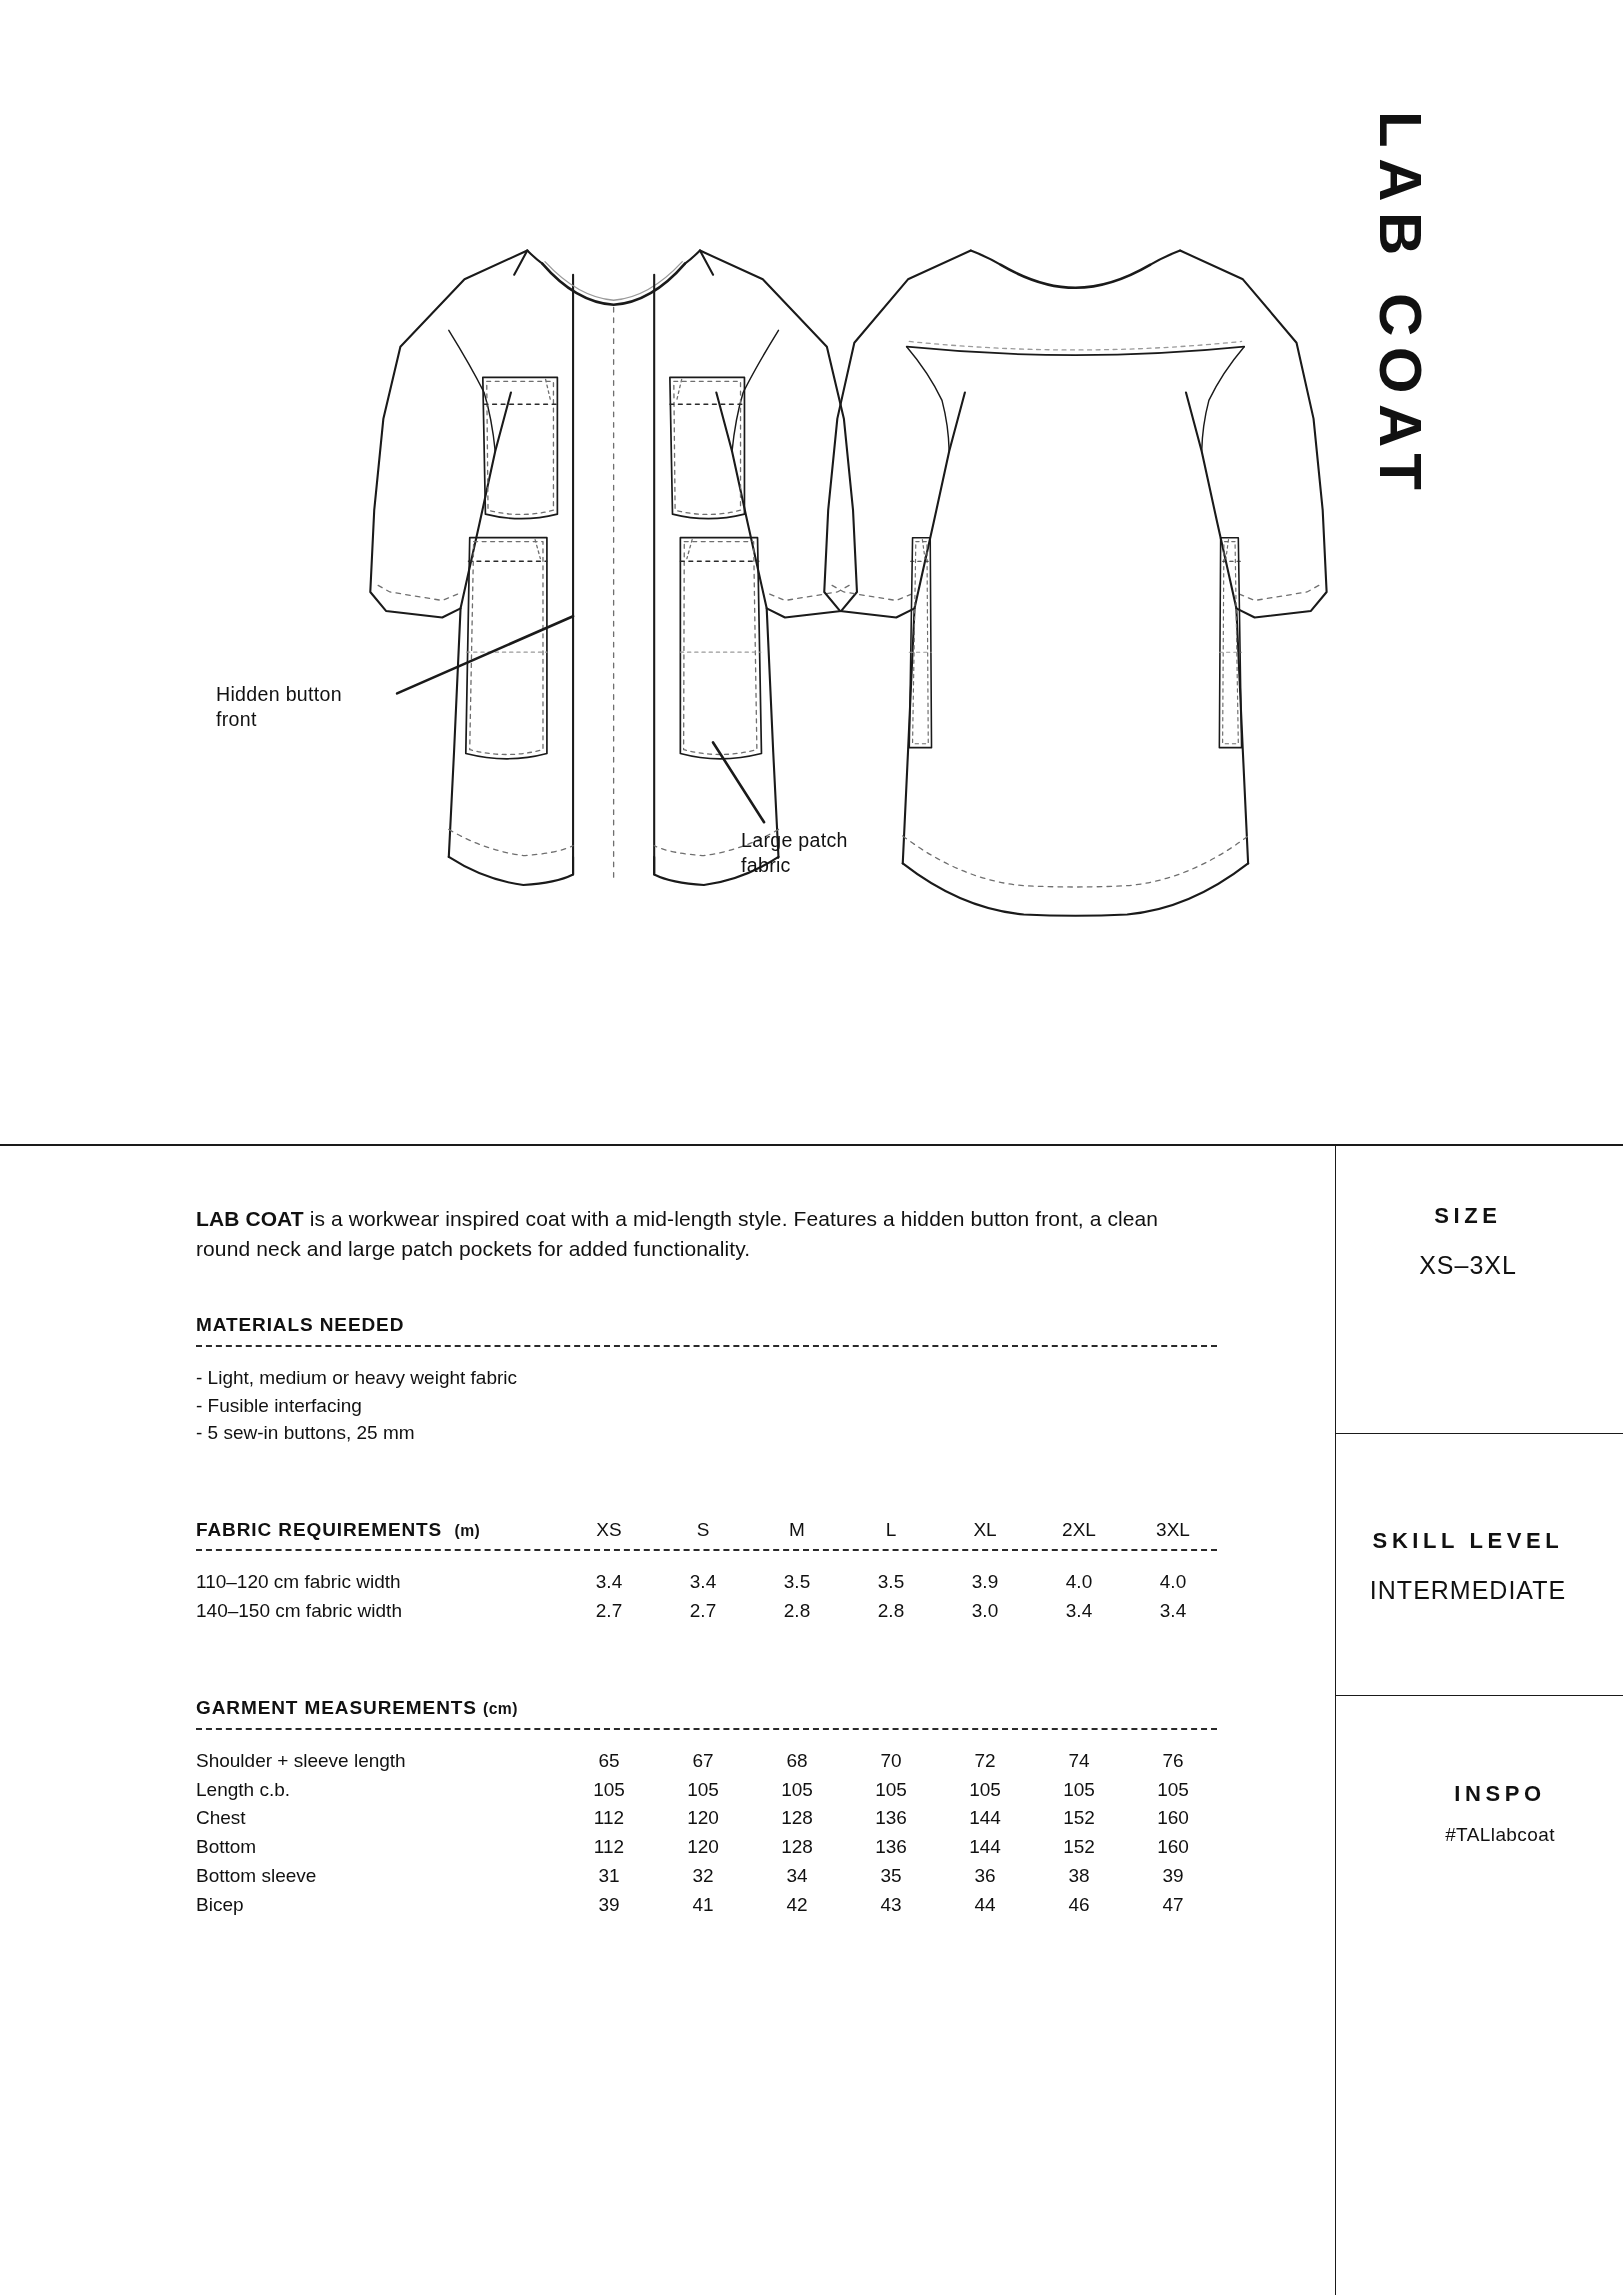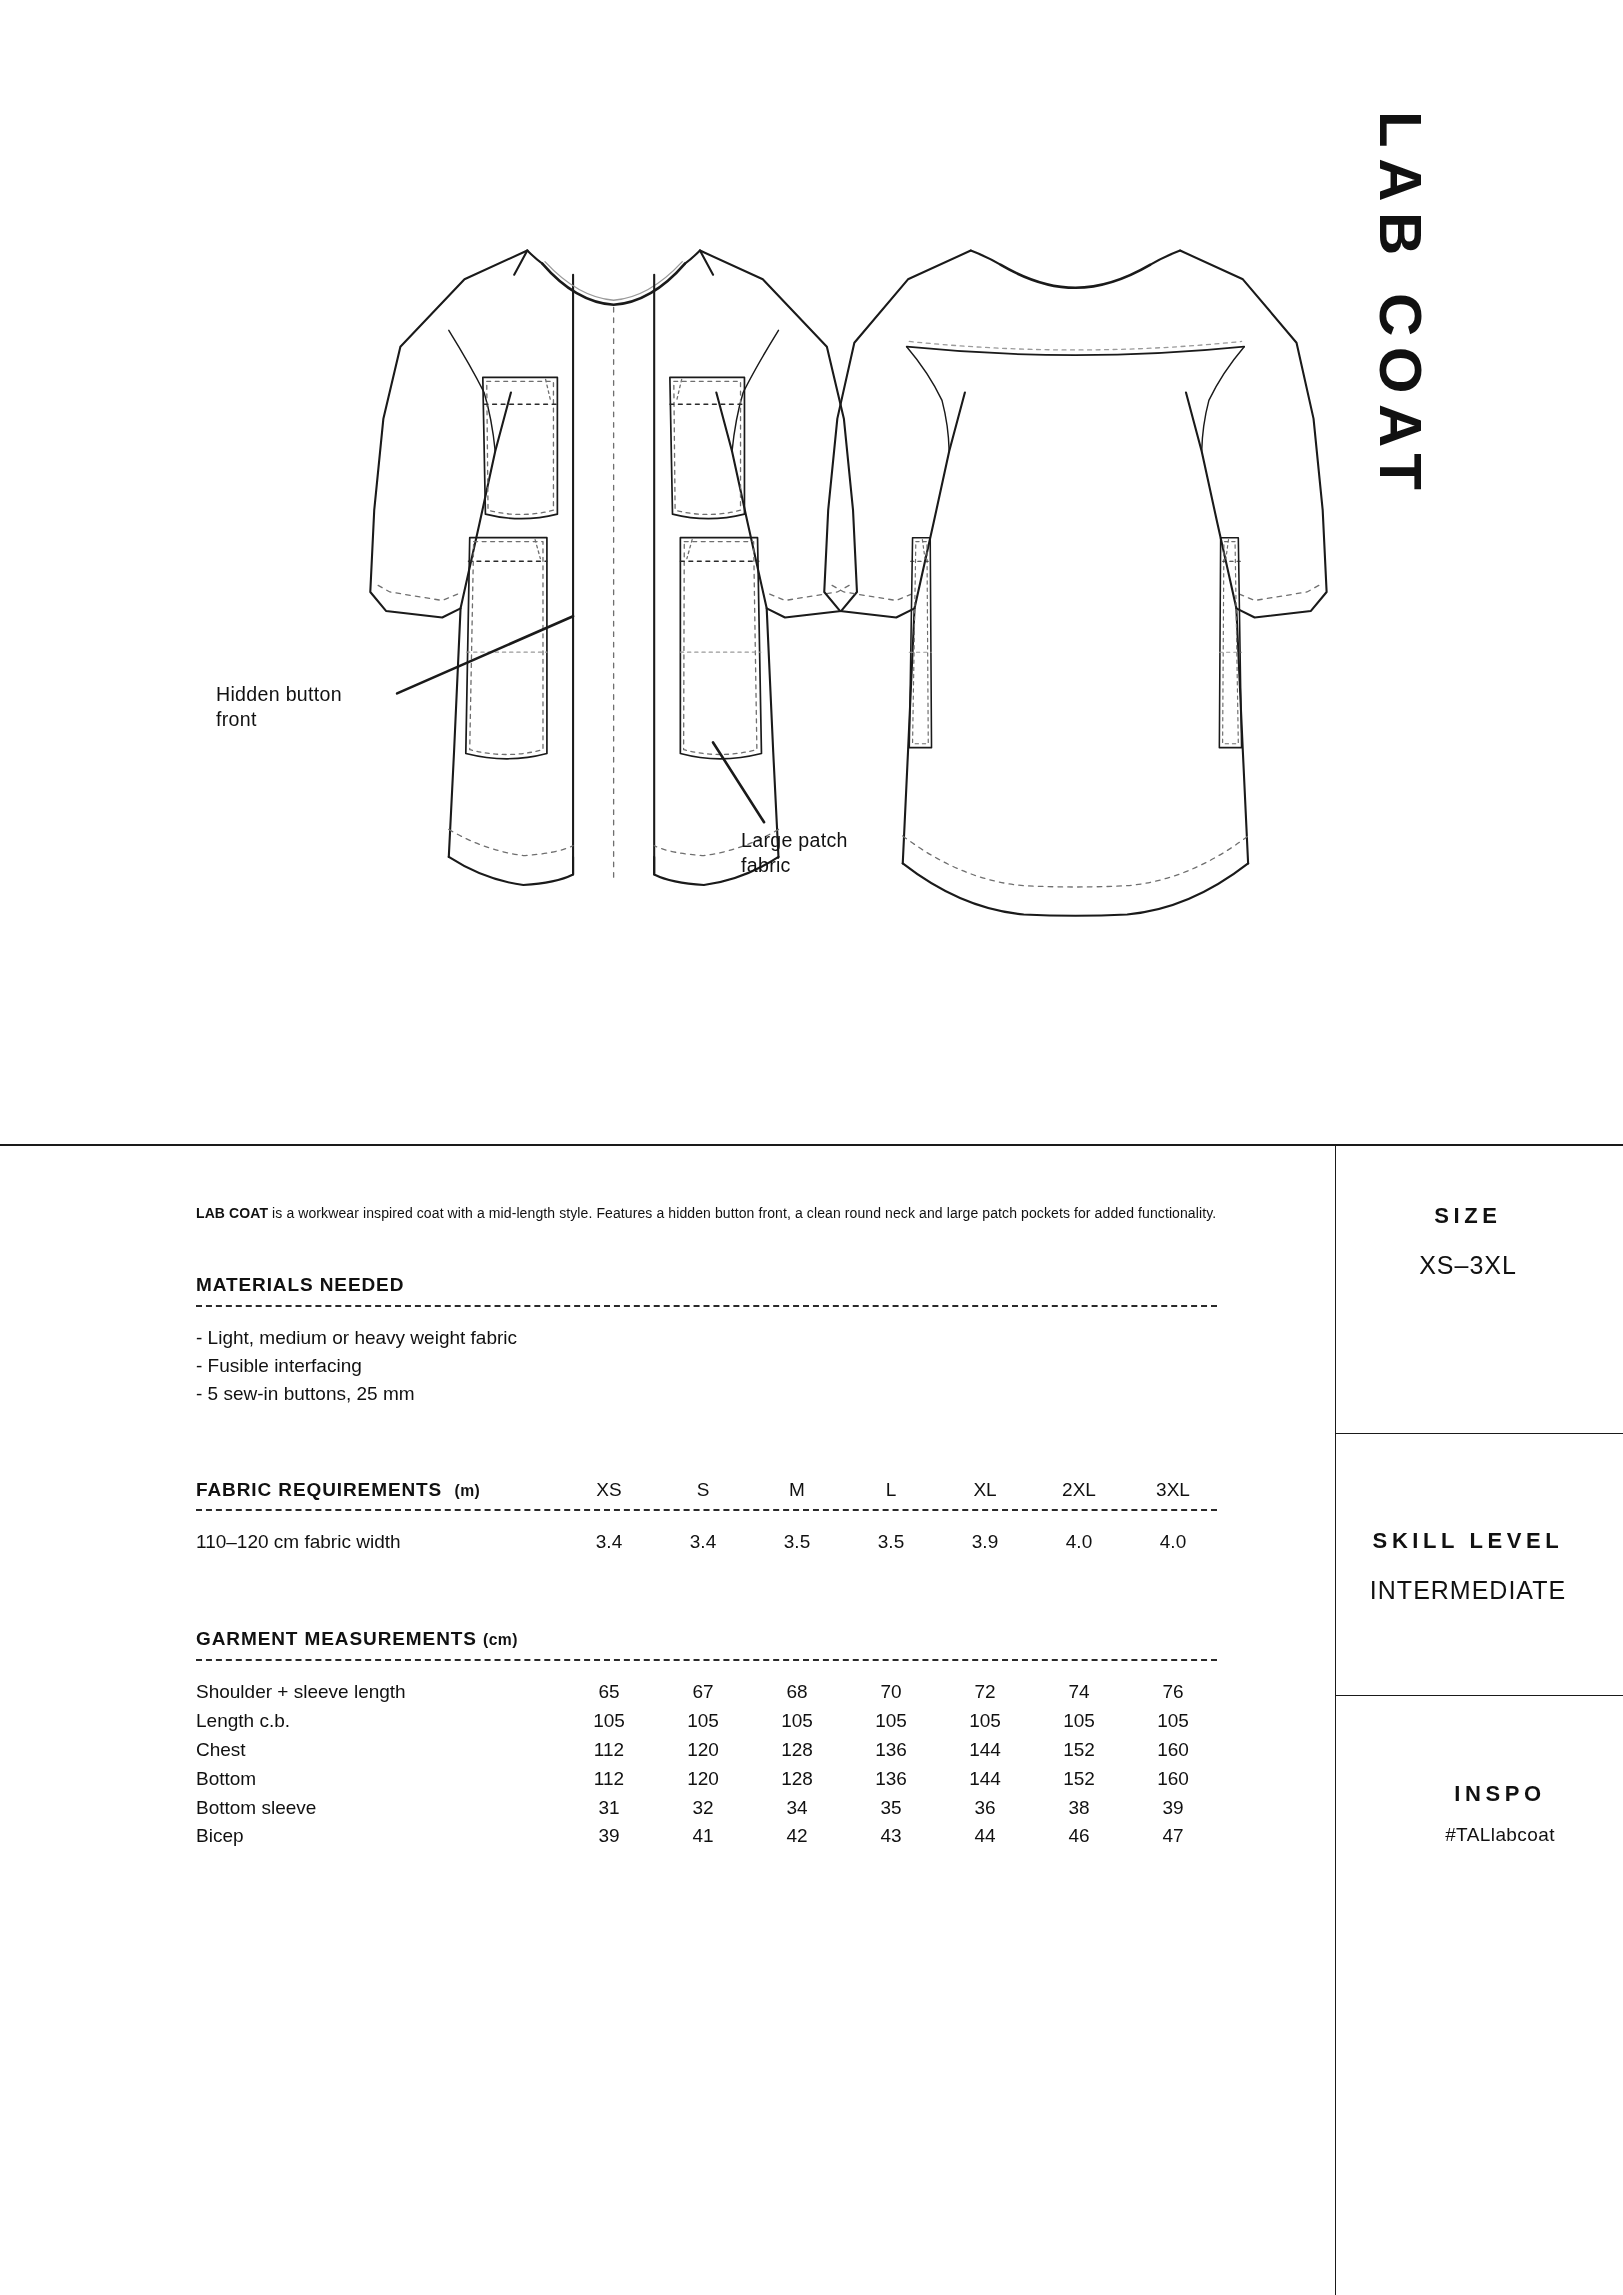--- a/index.html
+++ b/index.html
@@ -75,21 +75,21 @@
   }
 
   
   .content {
     position: absolute;
     left: 196px;
     top: 1204px;
     width: 1021px;
   }
   .intro {
-    font-size: 14px;
+    font-size: 21px;
     line-height: 1.42;
     letter-spacing: 0.1px;
     margin: 0;
   }
   .intro b { font-weight: 700; }
 
   .sec-title {
     font-size: 19px;
     font-weight: 700;
     letter-spacing: 0.9px;
@@ -379,20 +379,30 @@
         <tr>
           <td class="lab">110–120 cm fabric width</td>
           <td>3.4</td>
           <td>3.4</td>
           <td>3.5</td>
           <td>3.5</td>
           <td>3.9</td>
           <td>4.0</td>
           <td>4.0</td>
         </tr>
+        <tr>
+          <td class="lab">140–150 cm fabric width</td>
+          <td>2.7</td>
+          <td>2.7</td>
+          <td>2.8</td>
+          <td>2.8</td>
+          <td>3.0</td>
+          <td>3.4</td>
+          <td>3.4</td>
+        </tr>
       </tbody>
     </table>
 
     <div style="height:71px;"></div>
 
     <h2 class="sec-title"><span>GARMENT MEASUREMENTS</span>&nbsp;<span class="unit">(cm)</span></h2>
     <div class="dashrule"></div>
     <div class="tbl-gap-top"></div>
     <table class="spec">
       <colgroup>

